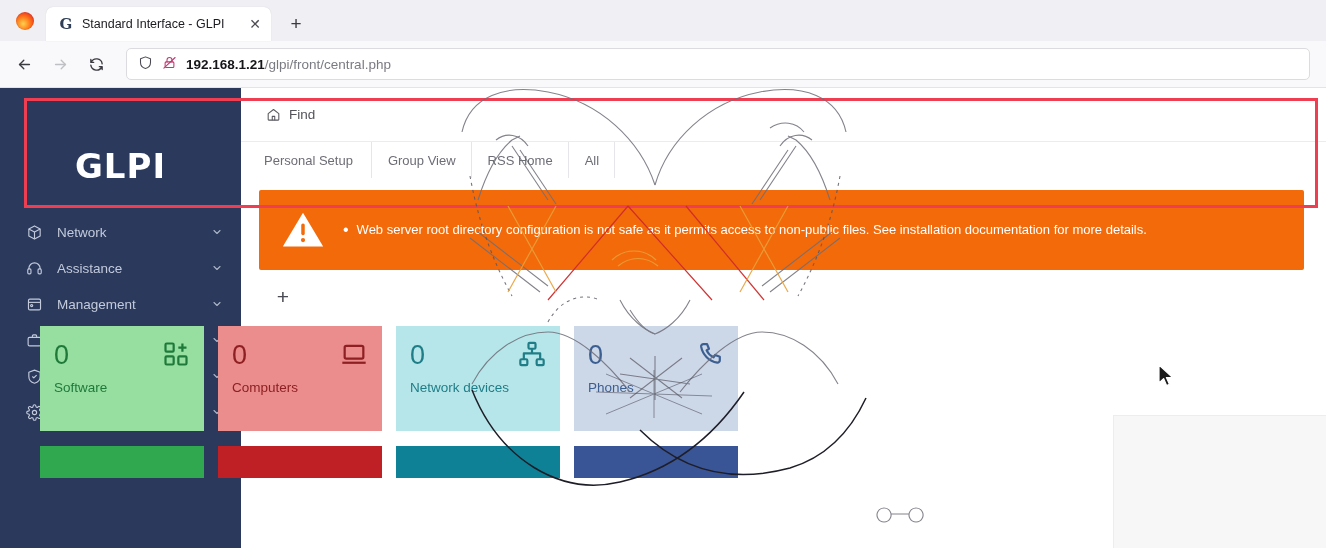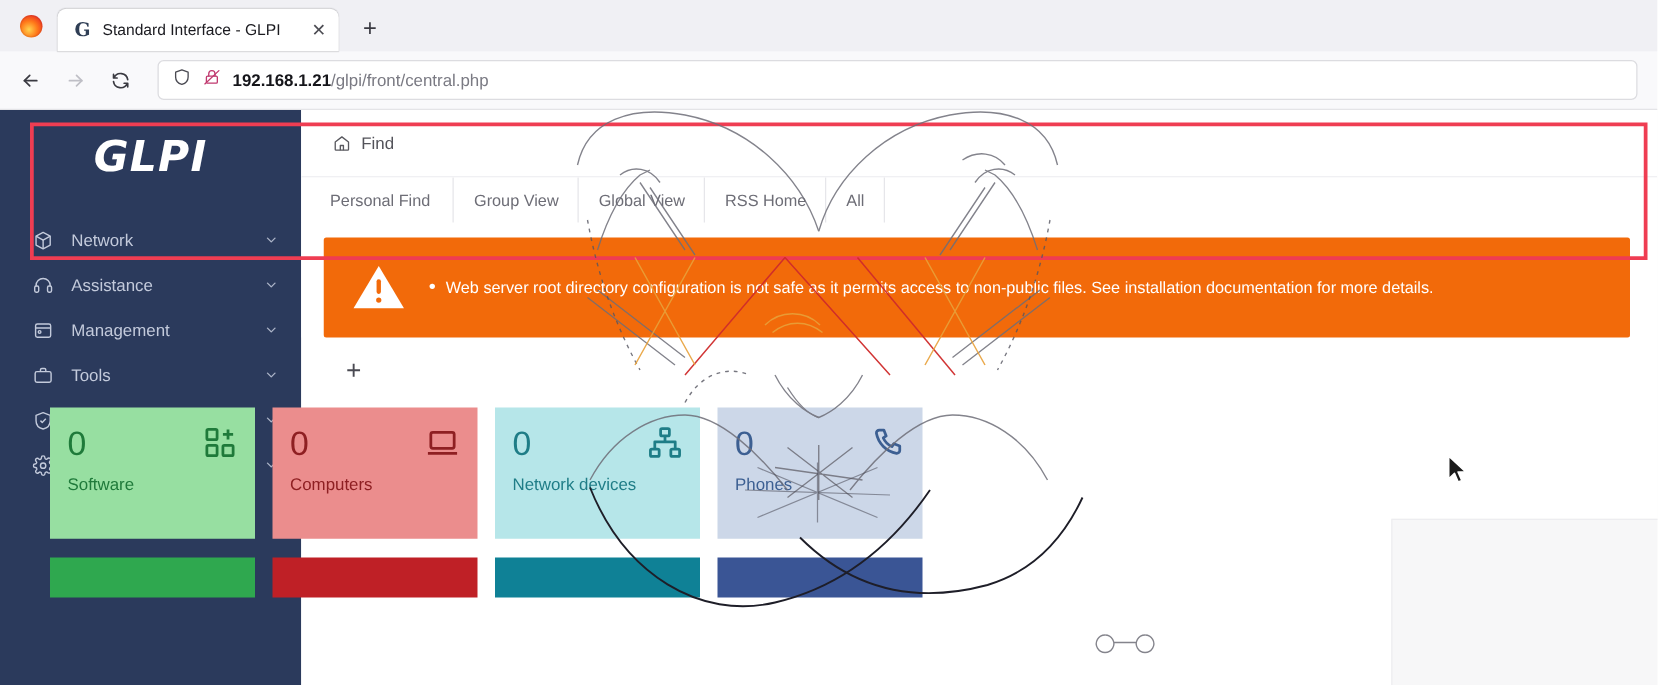--- a/index.html
+++ b/index.html
@@ -78,22 +78,23 @@
   
   .app { position: absolute; left: 0; top: 88px; width: 1326px; height: 460px; background:#fff; }
 
   .sidebar {
     position: absolute; left:0; top:0; width: 241px; height: 460px;
     background: #2b3a5c;
   }
   .glpi-logo {
     height: 70px; display:flex; align-items:center; justify-content:center;
     color:#ffffff; font-size: 34px; font-weight: 700; letter-spacing: 1px;
-    font-style: italic; font-family: "DejaVu Sans", sans-serif;
+    font-family: "DejaVu Sans", sans-serif;
     padding-top: 6px;
+    margin-top: 40px;
   }
   .nav-list { margin-top: 16px; }
   .nav-item {
     height: 36px; display:flex; align-items:center;
     padding: 0 18px 0 26px; color: #c3cadb; font-size: 13.5px;
     cursor: pointer; gap: 14px;
   }
   .nav-item .ico { width:17px; height:17px; flex:0 0 17px; display:flex; align-items:center; justify-content:center; }
   .nav-item .ico svg { display:block; }
   .nav-item .lbl { flex: 1 1 auto; }
@@ -324,23 +325,22 @@
 
       <div class="breadcrumb">
         <span class="hico"><svg width="15" height="15" viewBox="0 0 24 24" fill="none" stroke="currentColor" stroke-width="1.7" stroke-linejoin="round">
               <path d="M3.5 10.5L12 4l8.5 6.5V20a1 1 0 0 1-1 1h-15a1 1 0 0 1-1-1z"></path>
               <path d="M10 21v-6h4v6"></path>
             </svg></span>
         <span class="btxt">Find</span>
       </div>
 
       <div class="tabs-row">
-        <div class="gtab">Personal Find</div>
+        <div class="gtab">Personal Setup</div>
         <div class="gtab">Group View</div>
-        <div class="gtab">Global View</div>
         <div class="gtab">RSS Home</div>
         <div class="gtab">All</div>
       </div>
 
       <div class="alert-wrap">
         <div class="alert" style="background: rgb(242, 106, 10);">
           <span class="warn-ico">
             <svg width="44" height="44" viewBox="0 0 24 24" fill="#ffffff">
                 <path d="M12 2.6L23 21H1z"></path>
                 <rect x="11.05" y="8.4" width="1.9" height="6.4" rx=".9" fill="#f26a0a"></rect>

